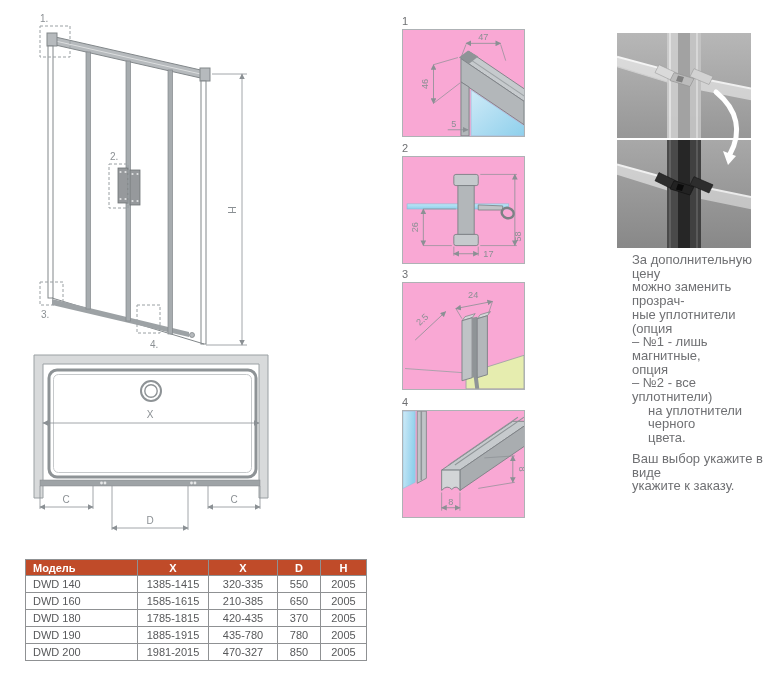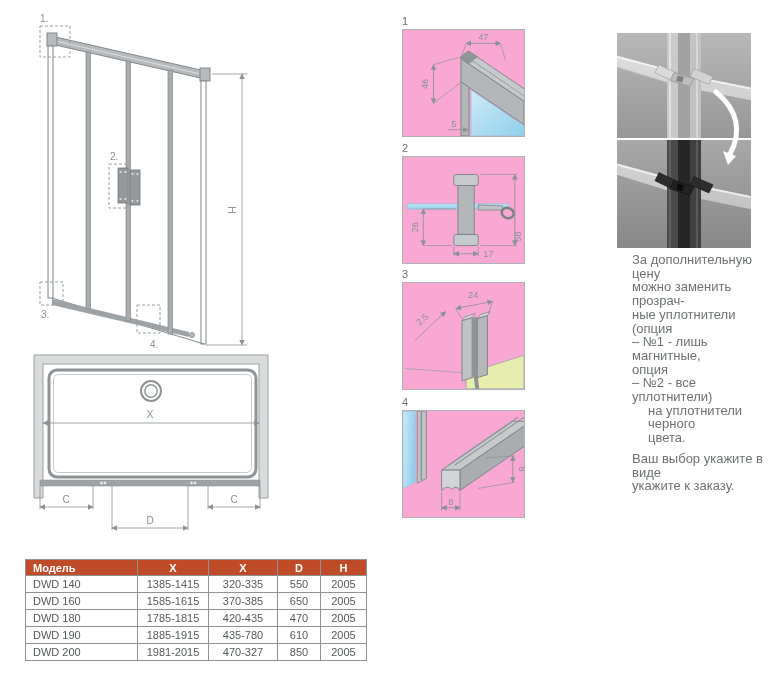--- a/index.html
+++ b/index.html
@@ -341,36 +341,36 @@
         <tr>
           <td class="c0">DWD 140</td>
           <td>1385-1415</td>
           <td>320-335</td>
           <td>550</td>
           <td>2005</td>
         </tr>
         <tr>
           <td class="c0">DWD 160</td>
           <td>1585-1615</td>
-          <td>370-385</td>
+          <td>210-385</td>
           <td>650</td>
           <td>2005</td>
         </tr>
         <tr>
           <td class="c0">DWD 180</td>
           <td>1785-1815</td>
           <td>420-435</td>
-          <td>470</td>
+          <td>370</td>
           <td>2005</td>
         </tr>
         <tr>
           <td class="c0">DWD 190</td>
           <td>1885-1915</td>
           <td>435-780</td>
-          <td>610</td>
+          <td>780</td>
           <td>2005</td>
         </tr>
         <tr>
           <td class="c0">DWD 200</td>
           <td>1981-2015</td>
           <td>470-327</td>
           <td>850</td>
           <td>2005</td>
         </tr>
       </tbody>

